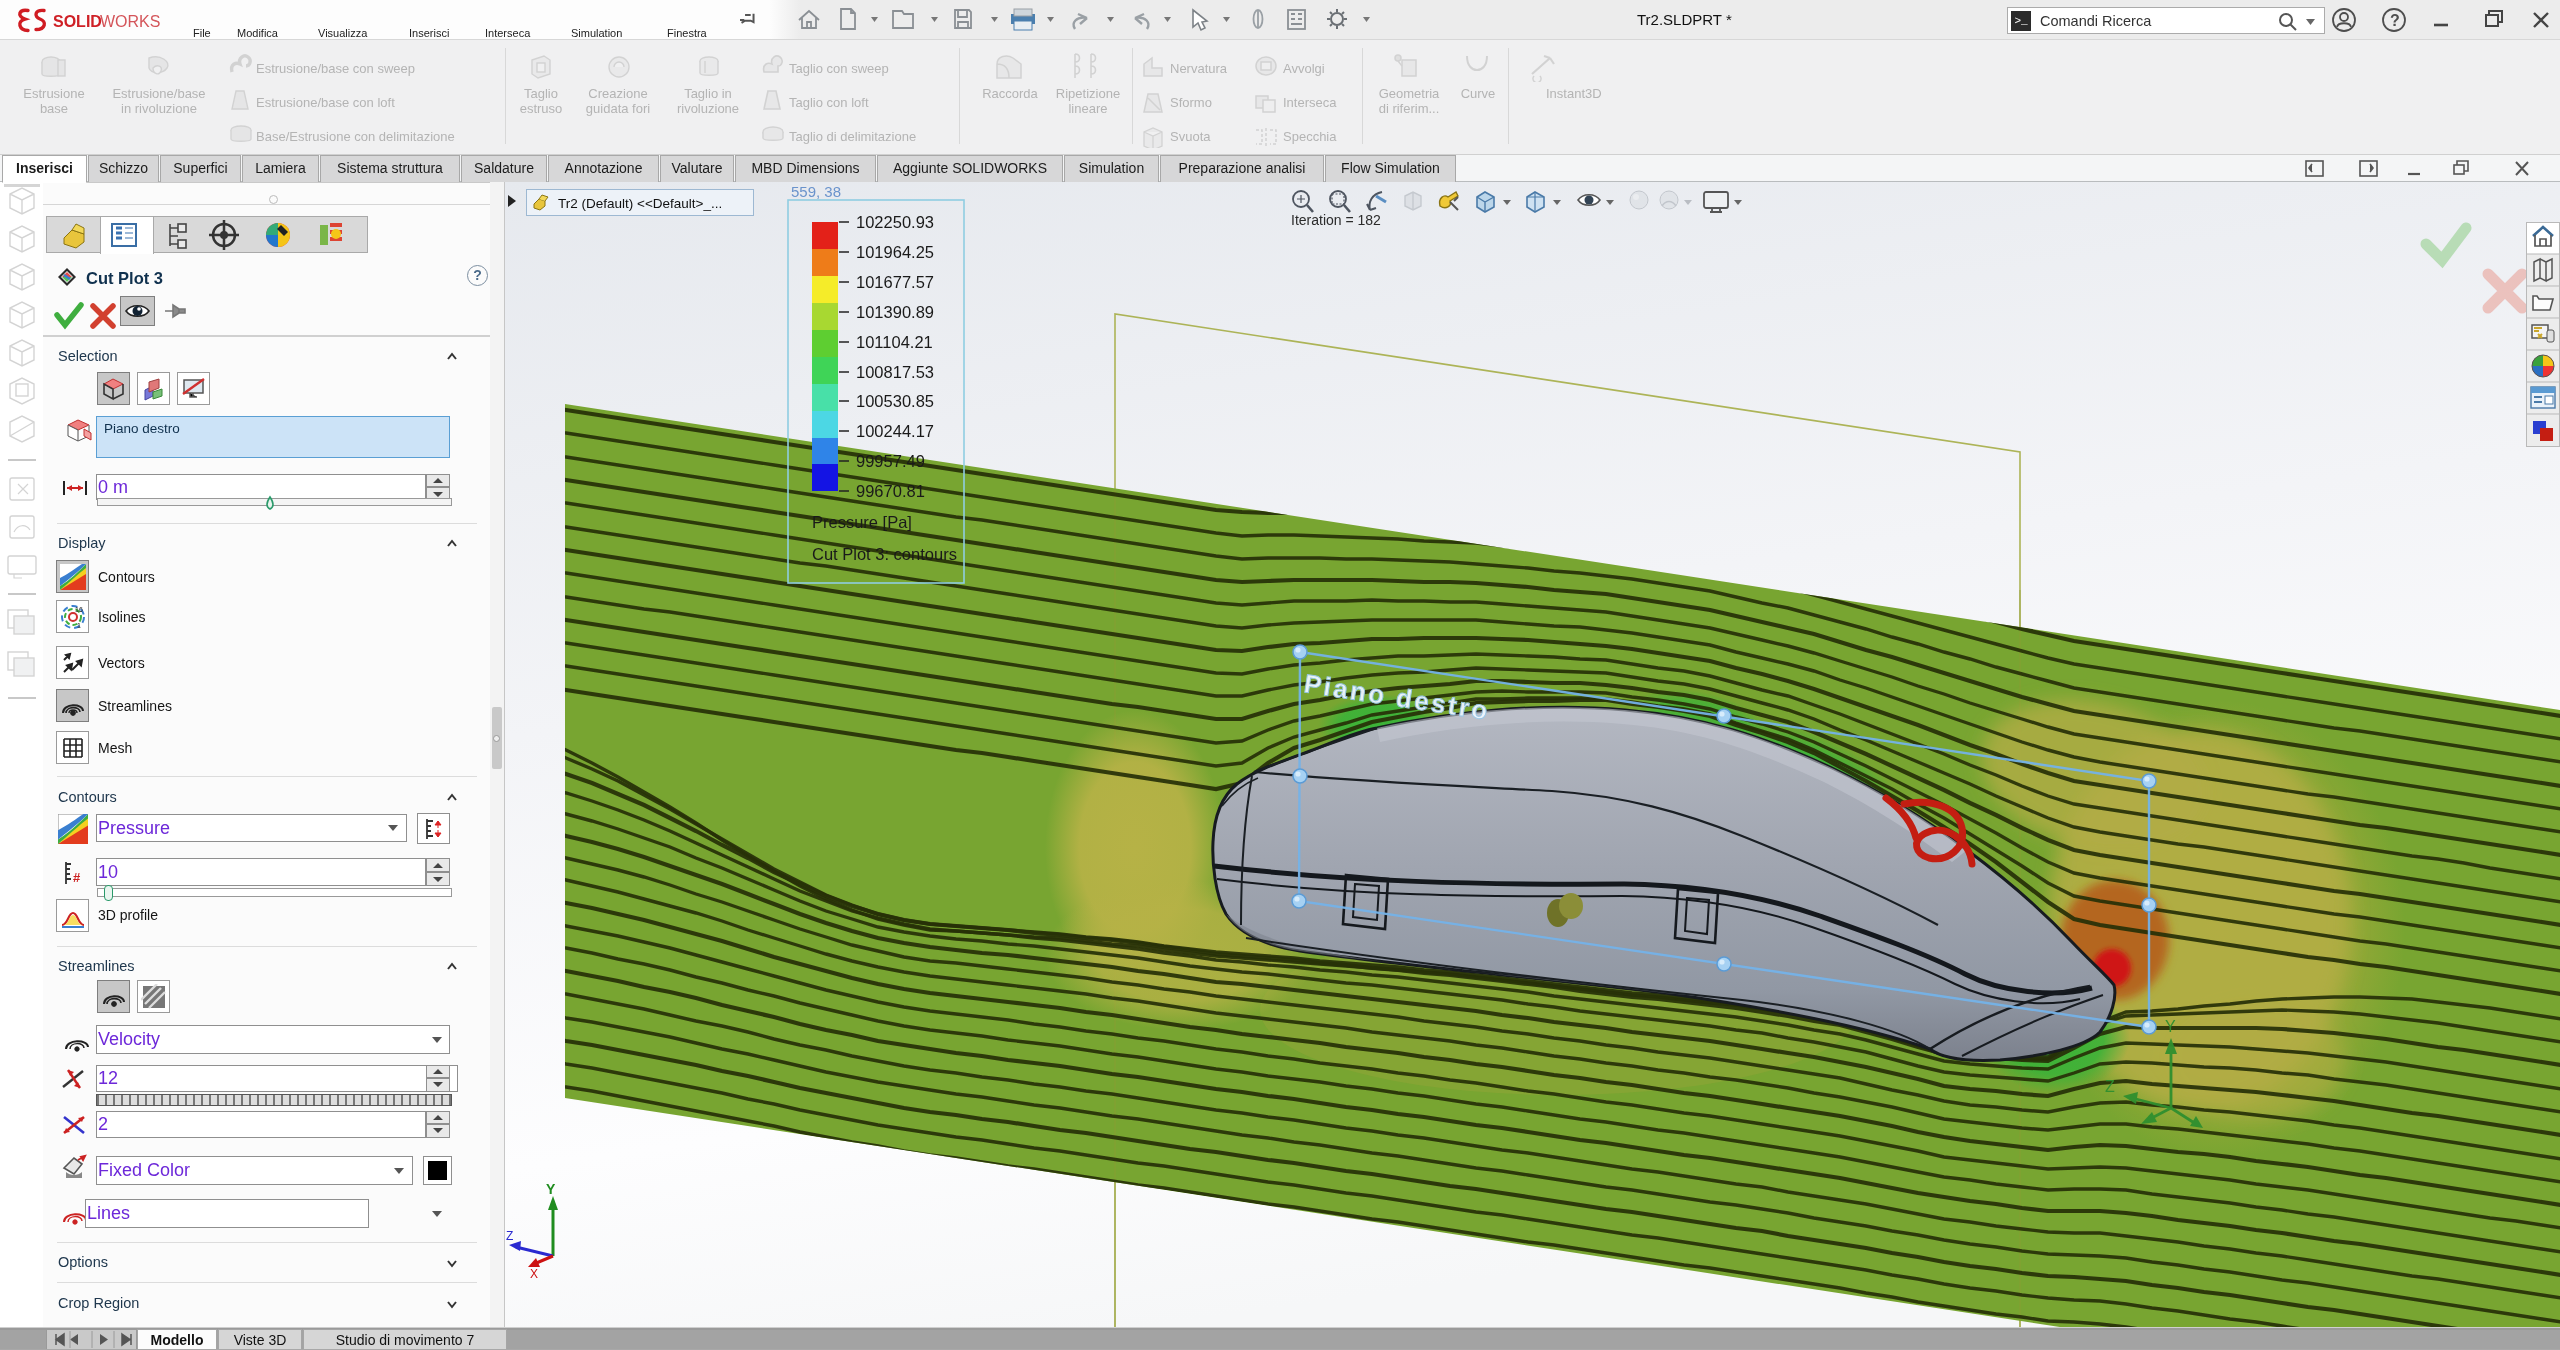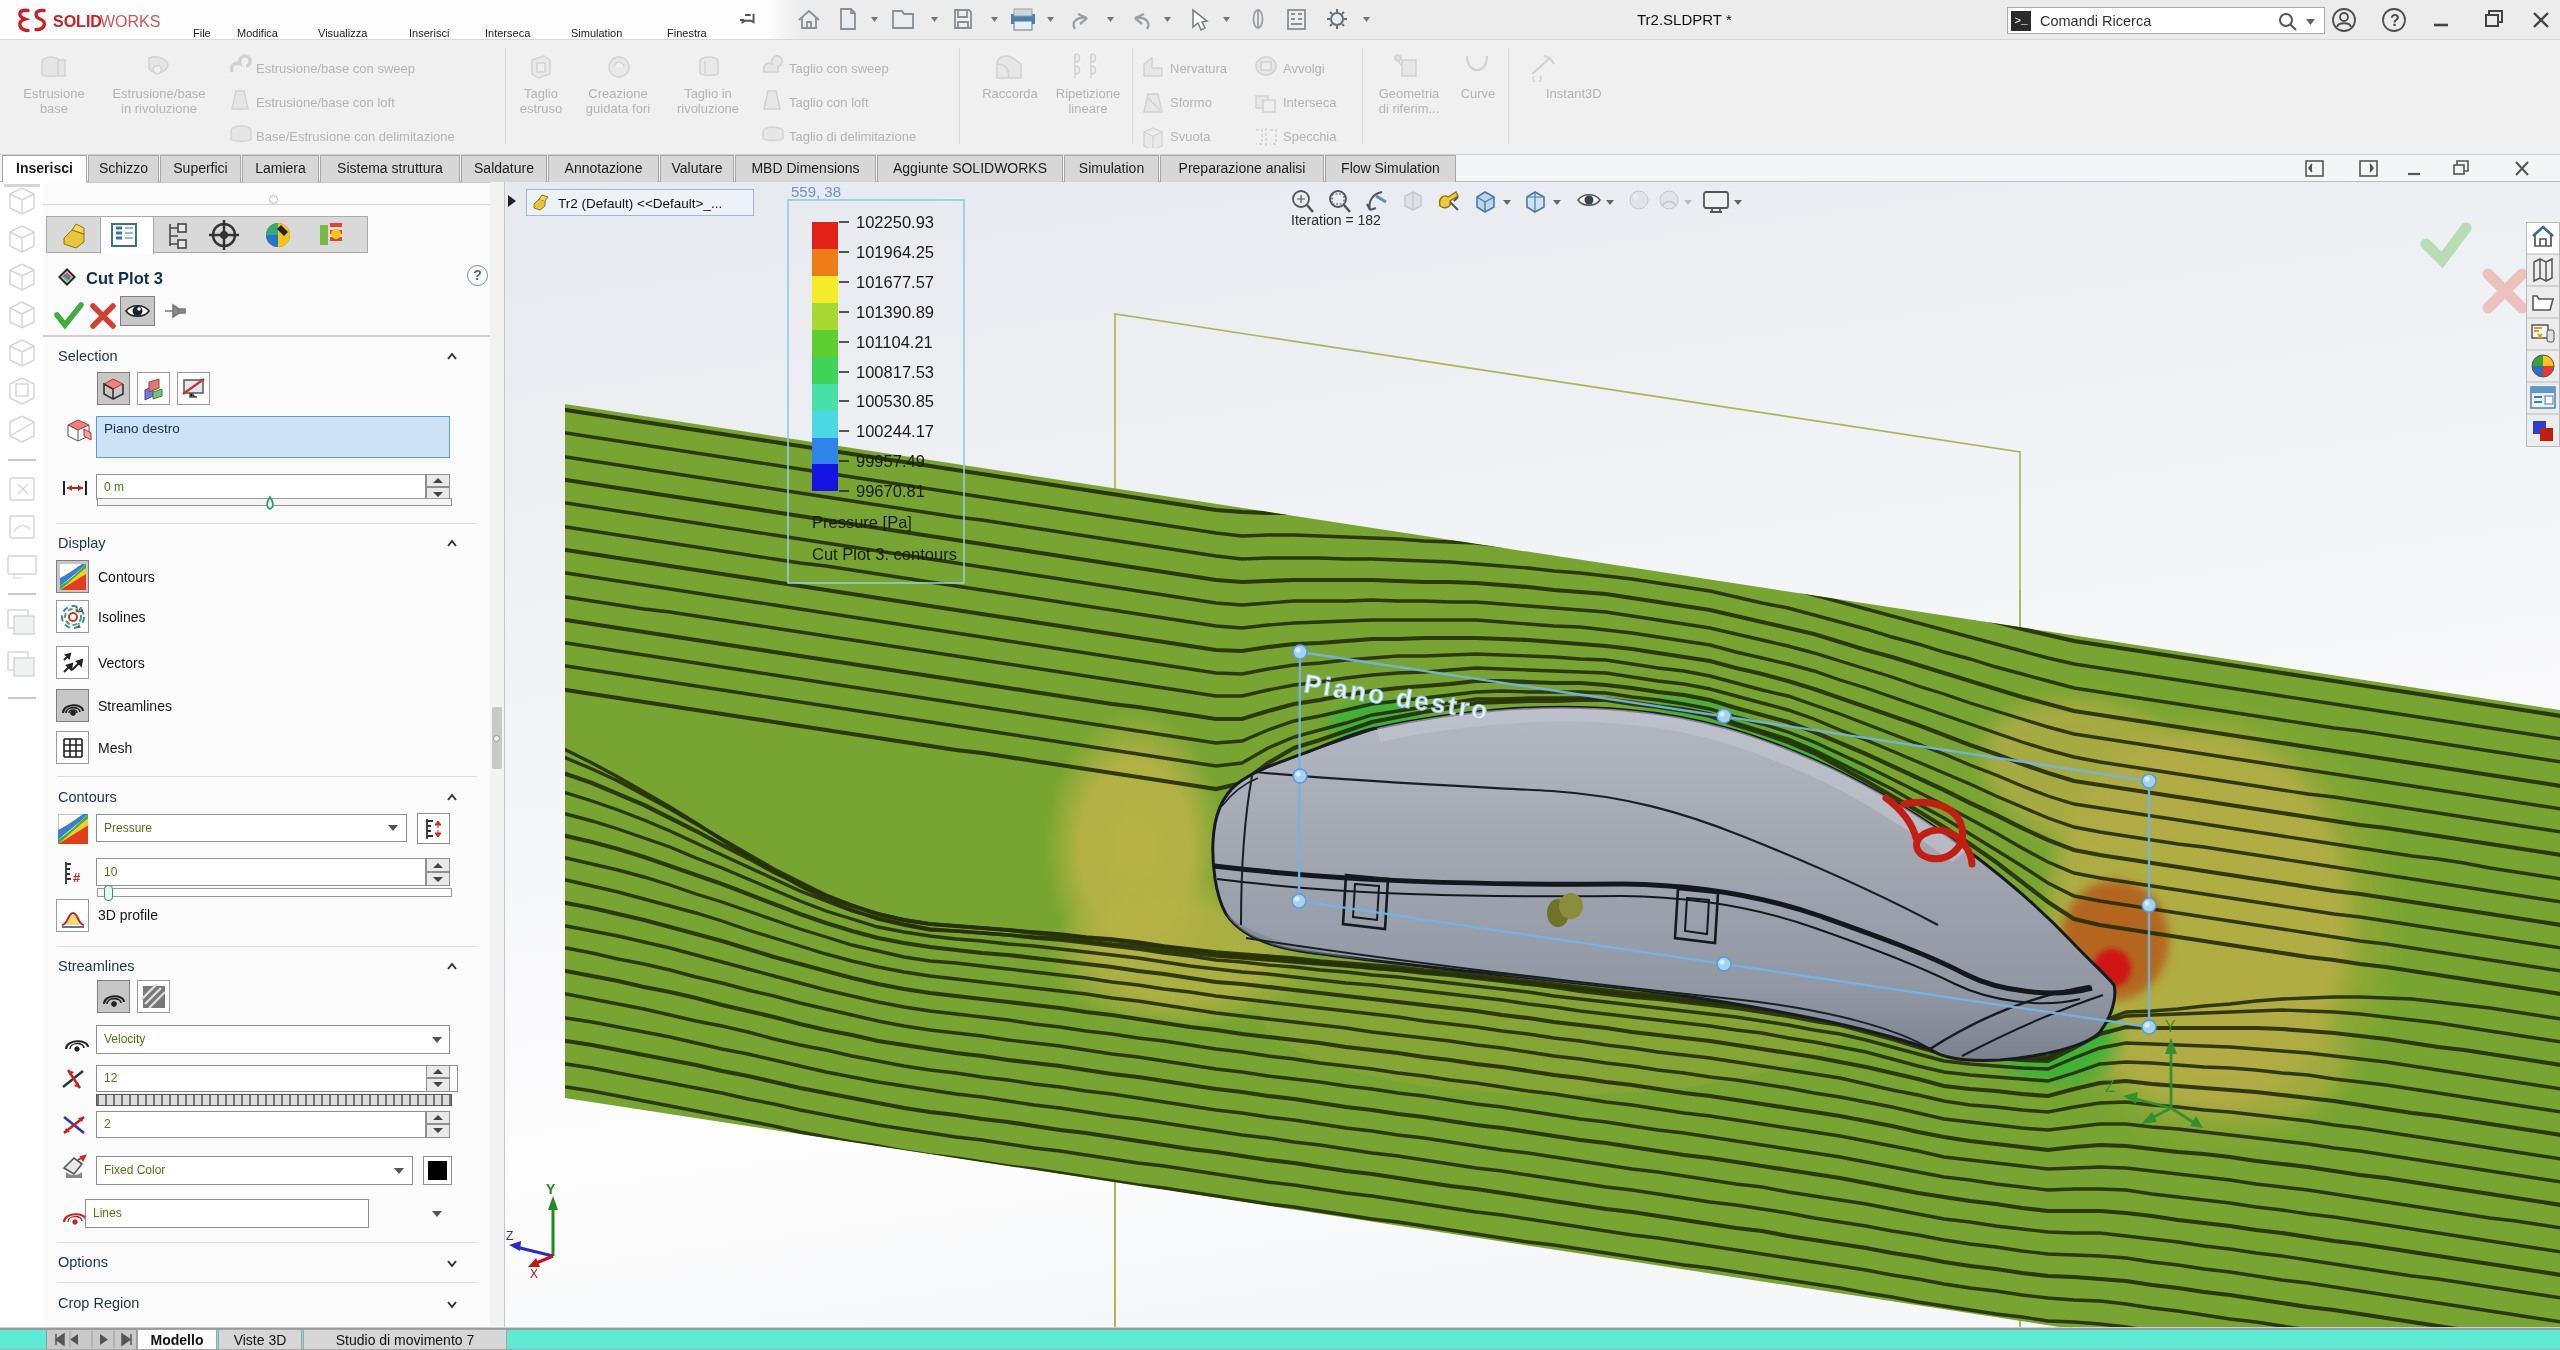--- a/index.html
+++ b/index.html
@@ -15,25 +15,25 @@
 #tabrow{position:absolute;left:0;top:155px;width:2560px;height:27px;background:#f4f5f6;z-index:30;border-bottom:1px solid #b9bcbe}
 .tab{position:absolute;top:0;height:27px;background:#d7d7d8;border:1px solid #a8a8a8;border-bottom:none;font-size:14px;color:#1c1c1c;text-align:center;line-height:25px;padding:0 6px}
 .tab.act{background:#fff;font-weight:bold;border-bottom:1px solid #fff;height:28px;z-index:2}
 #panel{position:absolute;left:43px;top:182px;width:447px;height:1146px;background:#fbfbfb;z-index:20;border-top:1px solid #c9c9c9}
 #pscroll{position:absolute;left:490px;top:182px;width:15px;height:1146px;background:#f3f3f3;border-right:1px solid #c6c6c6;z-index:20}
 .phead{position:absolute;font-size:14.5px;font-weight:normal;color:#20384e}
 .pcaret{position:absolute;width:12px;height:12px}
 .psep{position:absolute;left:14px;width:420px;height:1px;background:#dcdcdc}
 .pbtn{position:absolute;width:33px;height:33px;background:#fff;border:1px solid #9a9a9a}
 .pbtn.on{background:#c7c7c7;border:1px solid #7e7e7e}
-.pin{position:absolute;background:#fff;border:1px solid #8f8f8f;font-size:12px;color:#4d7c0f;padding-left:7px}
+.pin{position:absolute;background:#fff;border:1px solid #8f8f8f;font-size:18px;color:#6d28d9;padding-left:1px}
 .spin{position:absolute;width:24px;border:1px solid #8f8f8f;background:#e9e9e9}
 .plabel{position:absolute;font-size:14px;color:#141414}
 .ddarrow{position:absolute;width:0;height:0;border-left:5px solid transparent;border-right:5px solid transparent;border-top:6px solid #555}
-#bottombar{position:absolute;left:0;top:1327px;width:2560px;height:23px;background:#5eead4;z-index:40;border-top:1px solid #cfcfcf;box-shadow:0 2px 0 #9a9a9a inset}
+#bottombar{position:absolute;left:0;top:1327px;width:2560px;height:23px;background:#a3a3a3;z-index:40;border-top:1px solid #cfcfcf;box-shadow:0 2px 0 #9a9a9a inset}
 .btab{position:absolute;top:1px;height:22px;background:#d6d6d6;border:1px solid #a5a5a5;font-size:14px;color:#111;text-align:center;line-height:20px}
 .btab.act{background:#fcfcfc;font-weight:bold}
 svg text{font-family:"Liberation Sans",sans-serif}
 </style></head><body>
 
 <div id="menubar">
  <svg class="abs" style="left:12px;top:6px" width="150" height="28" viewBox="0 0 150 28">
   <g fill="none" stroke="#d01c22" stroke-width="3.4" stroke-linecap="round">
    <path d="M16,4.5 C7,3 4.5,10 13,13 C4.5,15.5 7,24 16,24.5"></path>
    <path d="M32,4.5 C23,3.5 21.5,10.5 28,13 C35,15.5 33.5,23.5 24,23.5"></path>

